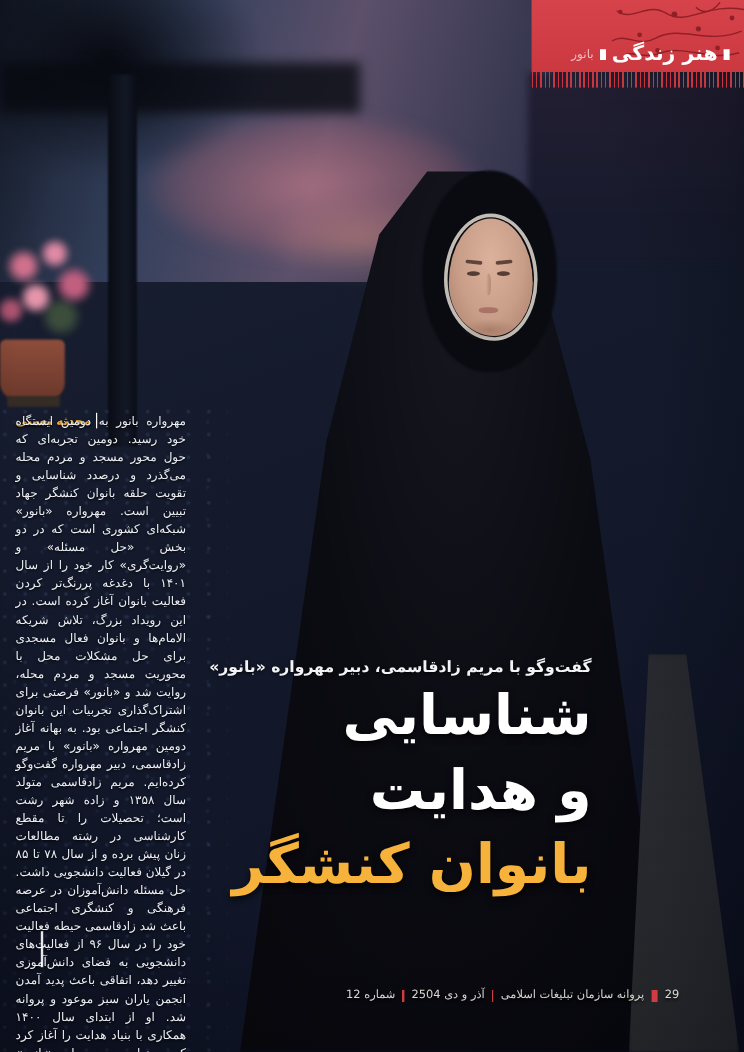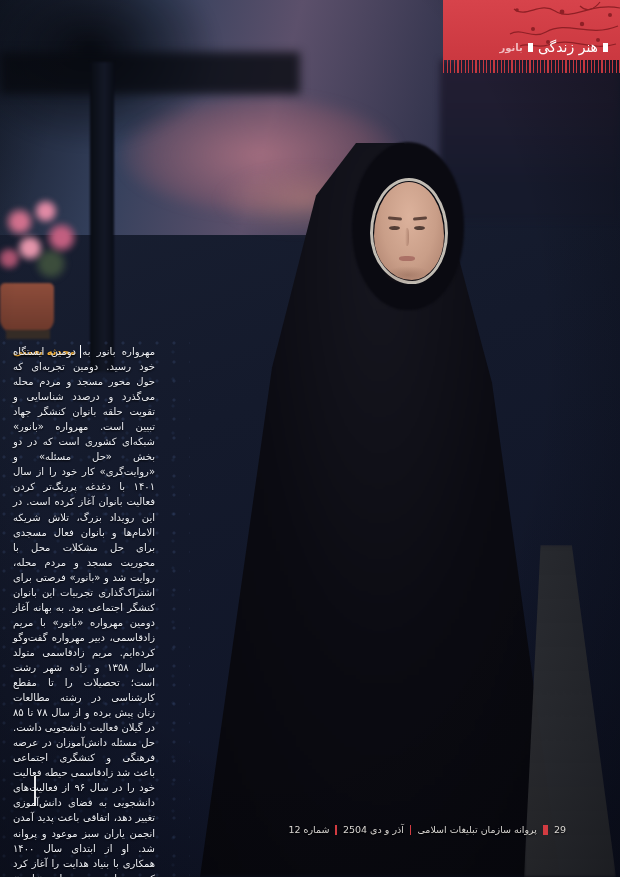--- a/index.html
+++ b/index.html
@@ -66,22 +66,22 @@
   .vignette{left:0;top:0;width:620px;height:877px;
        background:radial-gradient(ellipse at 45% 40%,transparent 55%,rgba(4,5,10,.55) 100%);}
 
   
   .band{right:0;top:0;width:177px;height:60px;
        background:linear-gradient(180deg,#d7434b,#cb3840);}
   .band svg{position:absolute;right:0;top:0;}
   .band-label{position:absolute;right:12px;bottom:5px;display:flex;align-items:center;gap:5px;
        flex-direction:row-reverse;}
   .band-label .sq{position:static;width:5px;height:9px;background:#fff;display:inline-block;}
-  .band-brand{position:static;font-size:10px;color:#f2bcc0;font-weight:bold;}
-  .band-section{position:static;font-size:14px;color:#ffffff;font-weight:normal;text-align:right;}
+  .band-brand{position:static;font-size:10px;color:#f2bcc0;font-weight:normal;}
+  .band-section{position:static;font-size:17px;color:#ffffff;font-weight:bold;text-align:right;}
   .fringe{right:0;top:60px;width:177px;height:13px;
        background:repeating-linear-gradient(90deg,rgba(206,57,64,.95) 0 1.2px,rgba(20,20,30,.0) 1.2px 3.6px);}
 
   
   .headline-block{right:127px;top:549px;direction:rtl;text-align:right;width:420px;}
   .kicker{position:static;display:block;color:#f2f3f5;font-size:13px;font-weight:bold;
        text-shadow:0 1px 3px rgba(0,0,0,.8);letter-spacing:0;}
   .hl{position:static;display:block;font-size:46px;font-weight:900;line-height:60px;
        color:#ffffff;text-shadow:0 2px 6px rgba(0,0,0,.75);margin-top:2px;}
   .hl.accent{color:#f6b23a;}
@@ -154,20 +154,26 @@
     </svg>
     <div class="band-label">
       <span class="sq"></span>
       <span class="band-section">هنر زندگی</span>
       <span class="sq"></span>
       <span class="band-brand">بانور</span>
     </div>
   </div>
   <div class="fringe"></div>
 
+  <div class="headline-block">
+    <span class="kicker">گفت‌وگو با مریم زادقاسمی، دبیر مهرواره «بانور»</span>
+    <span class="hl">شناسایی</span>
+    <span class="hl">و هدایت</span>
+    <span class="hl accent">بانوان کنشگر</span>
+  </div>
 
   <div class="body-col">
     <p>
       <span class="byline-wrap"><span class="byline">محدثه نعمتی</span><span class="vbar"></span></span>
         <span>مهرواره بانور به دومین ایستگاه خود رسید. دومین تجربه‌ای که حول محور مسجد و مردم محله می‌گذرد و درصدد شناسایی و تقویت حلقه بانوان کنشگر جهاد تبیین است. مهرواره «بانور» شبکه‌ای کشوری است که در دو بخش «حل مسئله» و «روایت‌گری» کار خود را از سال ۱۴۰۱ با دغدغه پررنگ‌تر کردن فعالیت بانوان آغاز کرده است. در این رویداد بزرگ، تلاش شریکه الامام‌ها و بانوان فعال مسجدی برای حل مشکلات محل با محوریت مسجد و مردم محله، روایت شد و «بانور» فرصتی برای اشتراک‌گذاری تجربیات این بانوان کنشگر اجتماعی بود. به بهانه آغاز دومین مهرواره «بانور» با مریم زادقاسمی، دبیر مهرواره گفت‌وگو کرده‌ایم. مریم زادقاسمی متولد سال ۱۳۵۸ و زاده شهر رشت است؛ تحصیلات را تا مقطع کارشناسی در رشته مطالعات زنان پیش برده و از سال ۷۸ تا ۸۵ در گیلان فعالیت دانشجویی داشت. حل مسئله دانش‌آموزان در عرصه فرهنگی و کنشگری اجتماعی باعث شد زادقاسمی حیطه فعالیت خود را در سال ۹۶ از فعالیت‌های دانشجویی به فضای دانش‌آموزی تغییر دهد، اتفاقی باعث پدید آمدن انجمن یاران سبز موعود و پروانه شد. او از ابتدای سال ۱۴۰۰ همکاری با بنیاد هدایت را آغاز کرد که در نهایت به مهرواره «بانور» رسید.</span>
     </p>
   </div>
   <div class="end-mark"></div>
 
   <div class="footer">

